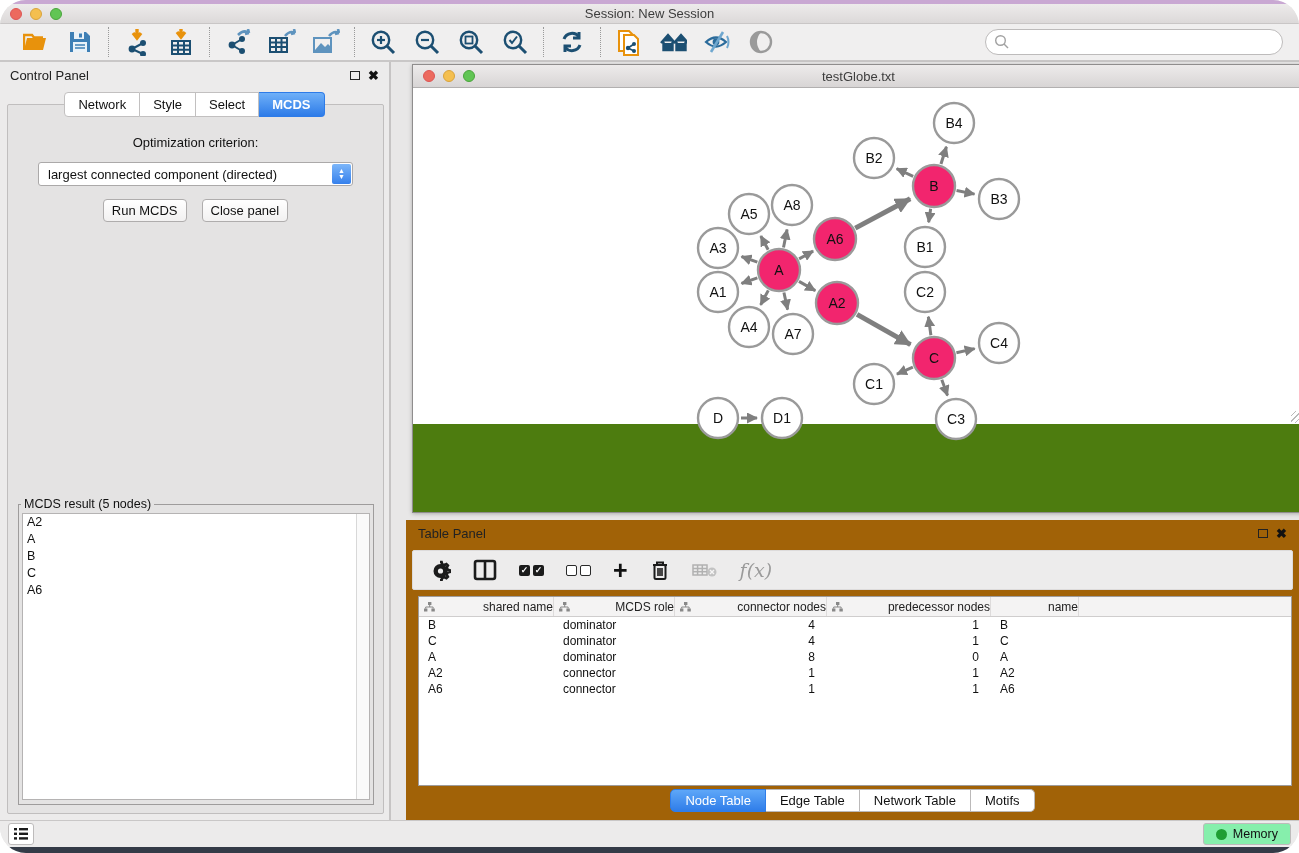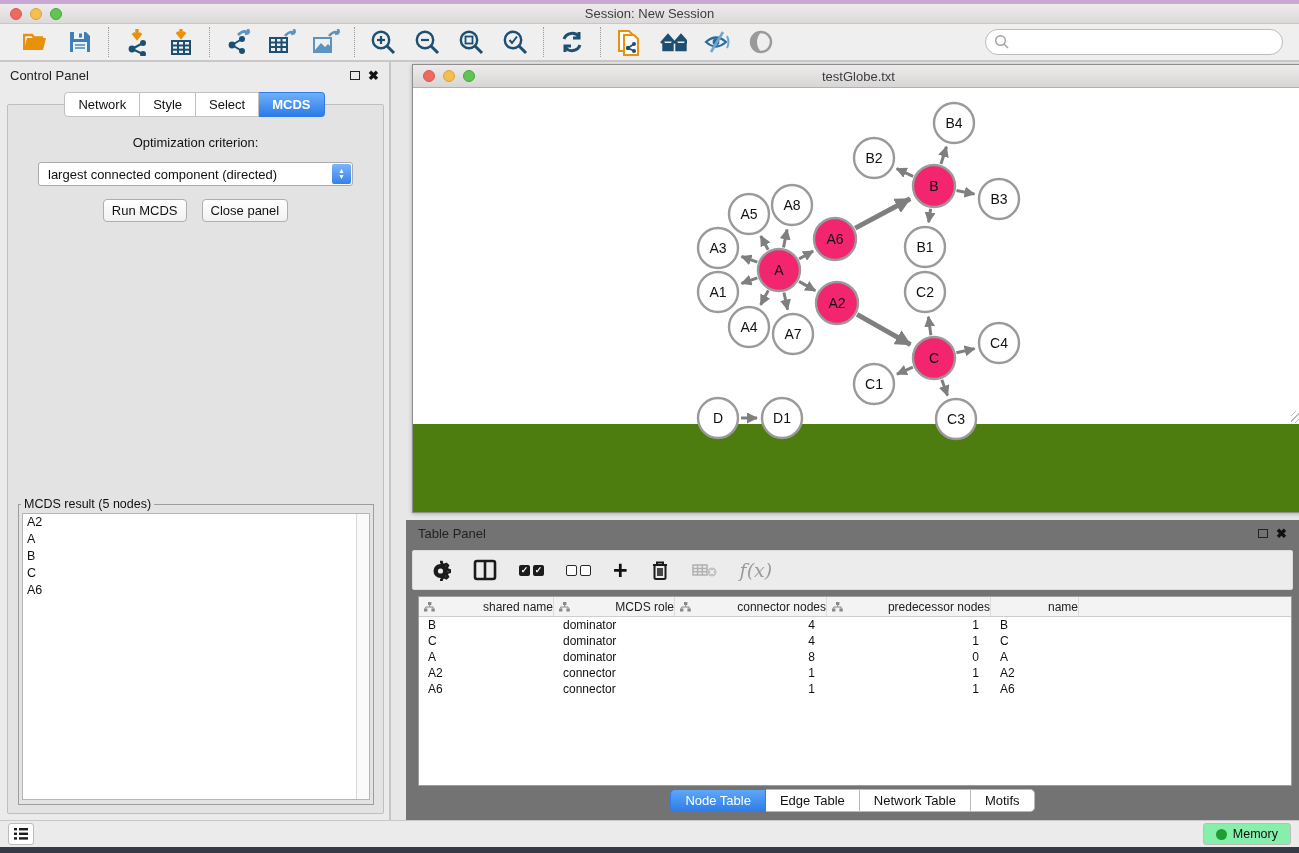--- a/index.html
+++ b/index.html
@@ -1,17 +1,17 @@
 <!DOCTYPE html>
 <html><head>
 <meta charset="utf-8">
 <style>
   * { margin:0; padding:0; box-sizing:border-box; }
   html,body { width:1299px; height:853px; font-family:"Liberation Sans", sans-serif; }
-  .app { position:relative; width:1299px; height:853px; background:#E8E7E7; overflow:hidden; }
+  .app { position:relative; width:1299px; height:853px; background:#E8E7E7; overflow:hidden;border-radius:26px; }
 
   
   .wall-top { position:absolute; left:0; top:0; width:100%; height:4px; background:#C9A8D3; }
   .titlebar { position:absolute; left:0; top:4px; width:100%; height:20px;
     background:linear-gradient(#EDEBEB,#DCD9D9); border-bottom:1px solid #C9C6C6;
     display:flex; align-items:center; }
   .lights { display:flex; gap:8px; margin-left:10px; }
   .light { width:12px; height:12px; border-radius:50%; }
   .light.red{ background:#EC6A5E; border:1px solid #d55; }
   .light.yellow{ background:#F4BF4F; border:1px solid #d9a33b; }
@@ -66,21 +66,21 @@
   .netwin { position:absolute; left:412px; top:64px; width:893px; height:449px;
     border:1px solid #8F8D8D; background:#4d7c0f; box-shadow:0 1px 4px rgba(0,0,0,.25); }
   .net-titlebar { height:23px; background:linear-gradient(#EDEBEB,#D8D5D5); border-bottom:1px solid #B2B0B0;
     display:flex; align-items:center; position:relative; }
   .net-title { position:absolute; left:0; right:0; text-align:center; font-size:13px; color:#3d3d3d; }
   .net-canvas { position:relative; width:100%; height:336px; background:#fff; }
   .resize-grip { position:absolute; right:1px; bottom:1px; width:12px; height:12px;
     background:repeating-linear-gradient(135deg, transparent 0 3px, #b9b9b9 3px 4px); }
 
   
-  .tpanel { position:absolute; left:406px; top:520px; width:893px; height:300px; background:#737373; }
+  .tpanel { position:absolute; left:406px; top:520px; width:893px; height:300px; background:#a16207; }
   .tp-header { height:26px; display:flex; align-items:center; padding:0 12px; }
   .tp-toolbar { margin:4px 6px 0 6px; height:40px; background:#EDECEC; border:1px solid #DDDBDB; border-radius:2px;
     display:flex; align-items:center; gap:22px; padding:0 16px; }
   .tp-ico { display:flex; align-items:center; justify-content:center; cursor:pointer; }
   .cb-pair { display:flex; gap:3px; }
   .cb { width:11px; height:11px; border-radius:2px; }
   .cb.checked { background:#1b1b1b; color:#fff; font-size:9px; line-height:11px; text-align:center; font-weight:bold; }
   .cb.un { border:1.5px solid #2a2a2a; background:#fff; }
   .plus-ico { font-size:25px; font-weight:bold; color:#111; line-height:20px; }
   .fx { font-family:"DejaVu Serif", serif; font-style:italic; font-size:19px; color:#9a9a9a; }

